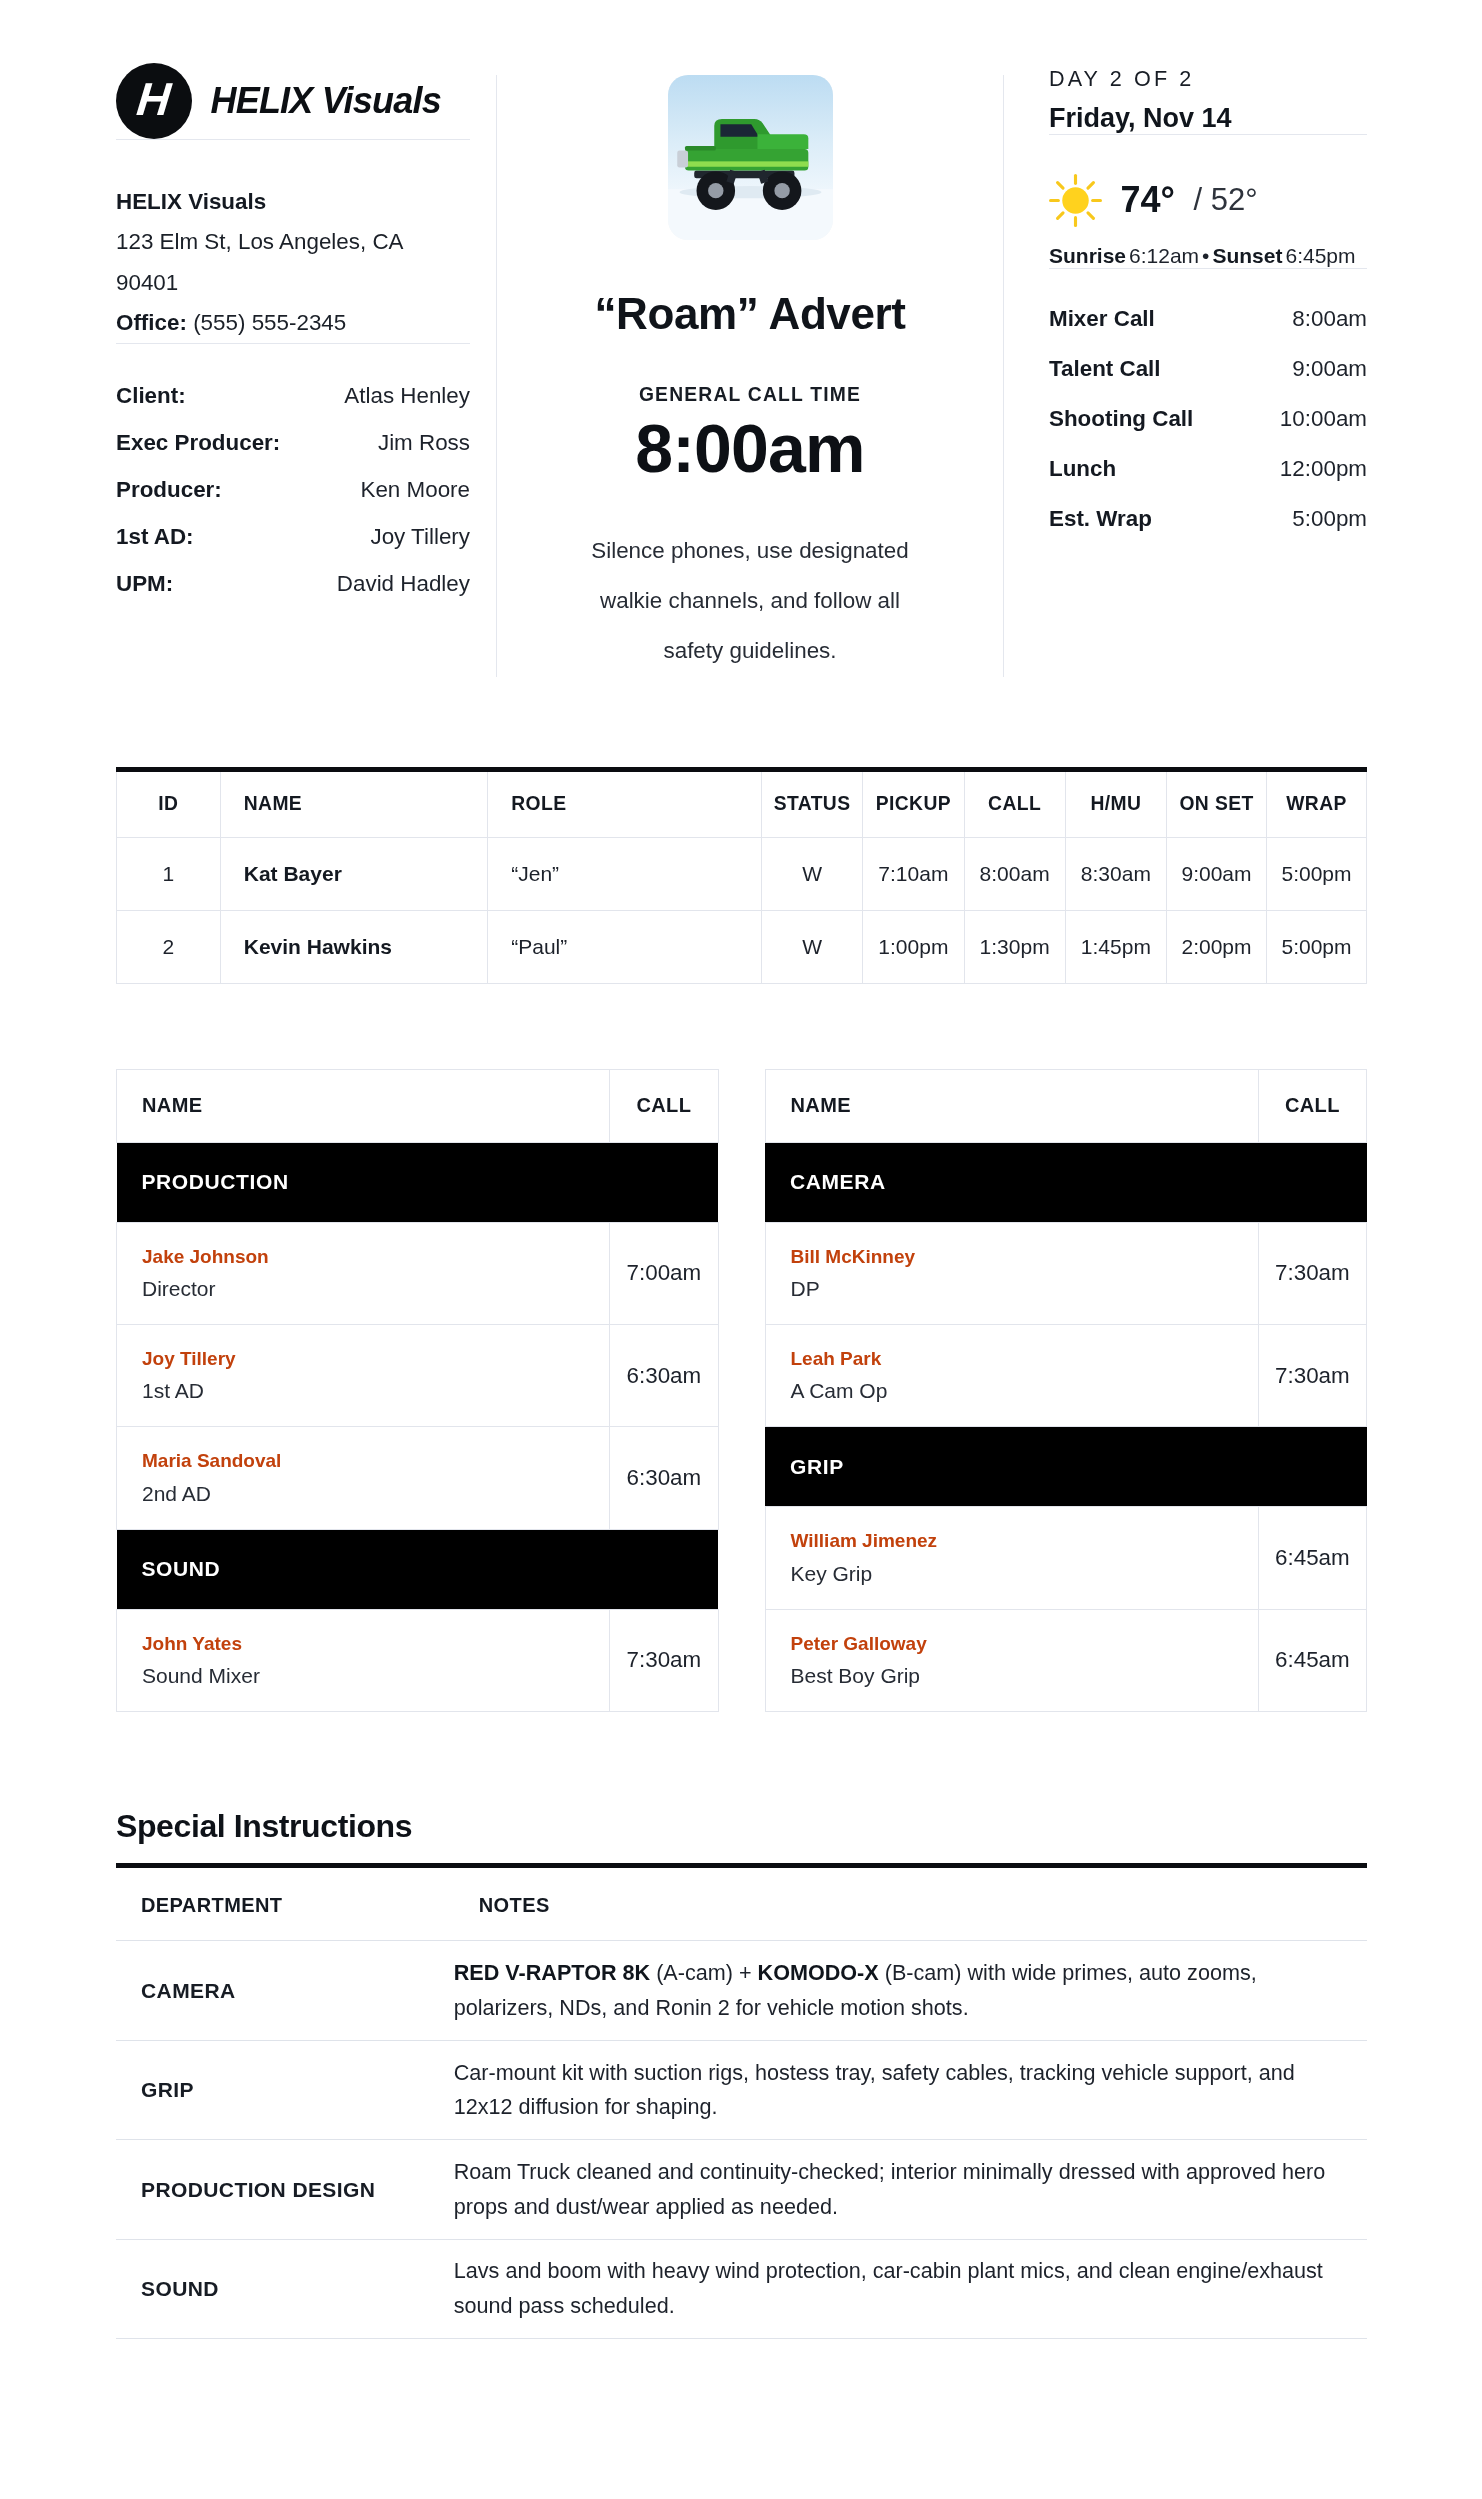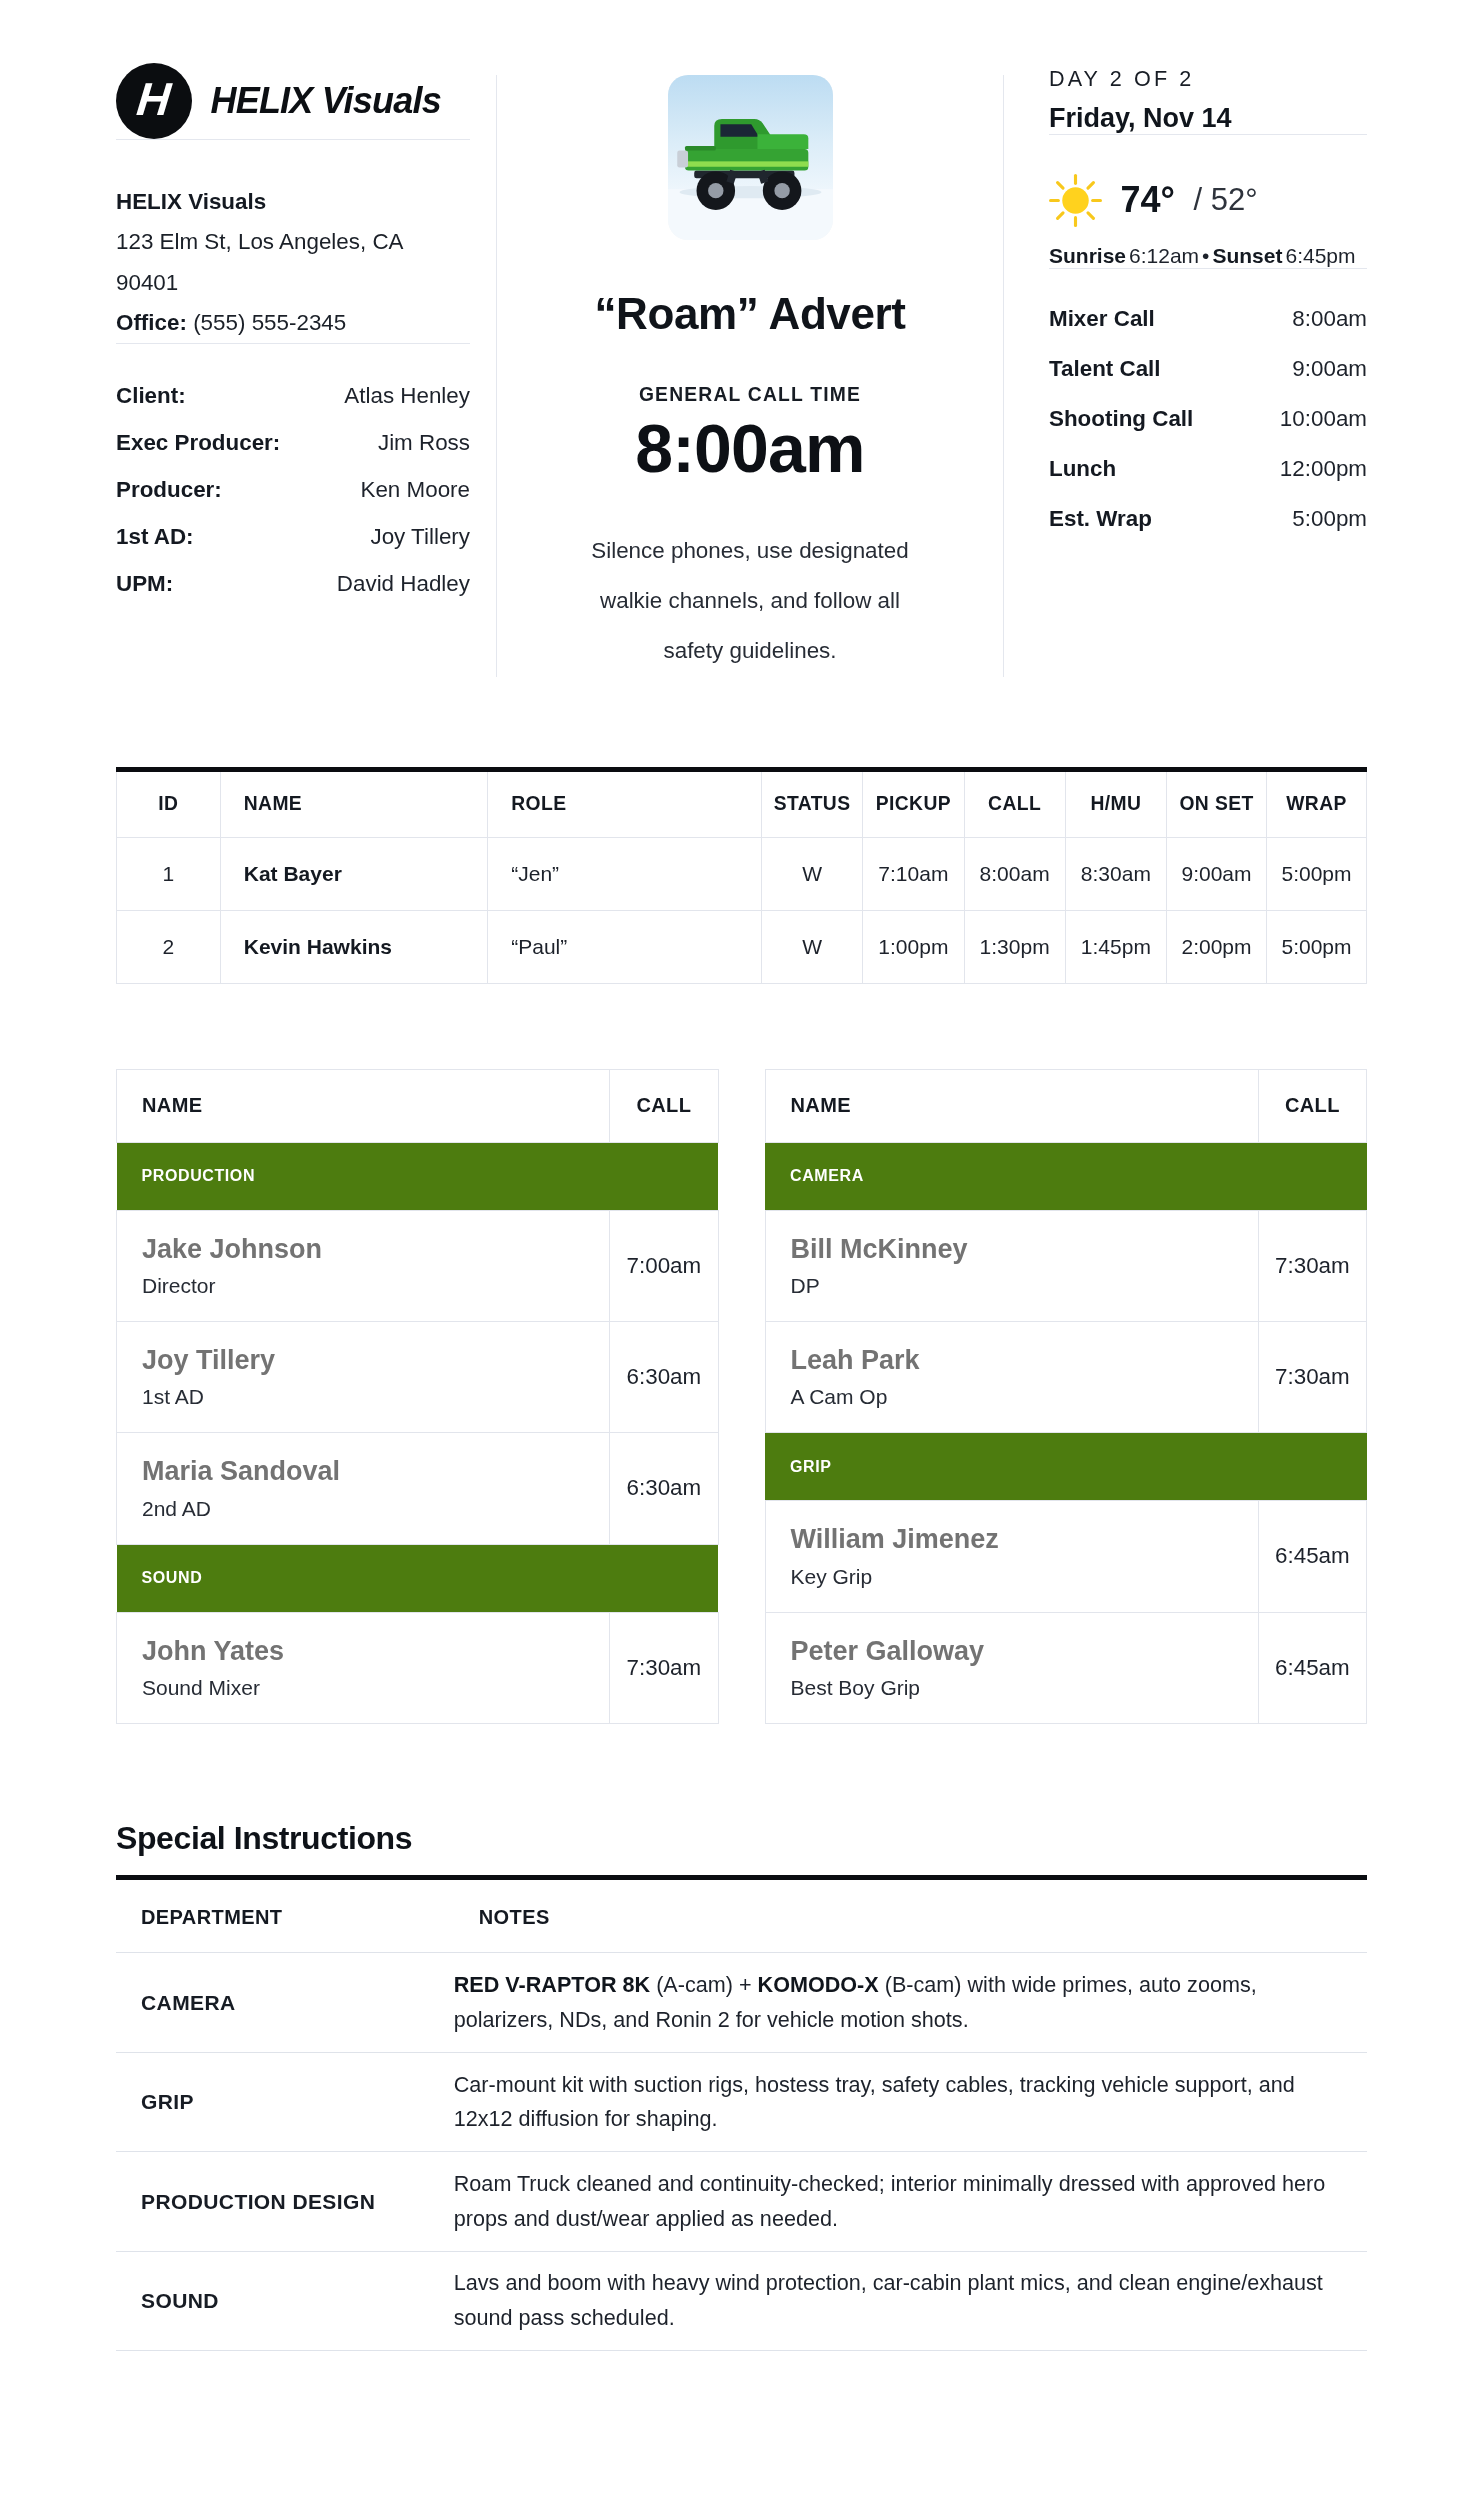--- a/index.html
+++ b/index.html
@@ -83,26 +83,26 @@
   
   .section-crew { margin-top:85px; display:grid; grid-template-columns:1fr 1fr; gap:46px; align-items:start; }
   table.crew { width:100%; border-collapse:collapse; }
   table.crew th {
     border:1.5px solid #e2e5ec; height:73px; font-size:20px; font-weight:700;
     color:#141921; letter-spacing:0.4px;
   }
   table.crew th.name-h { text-align:left; padding-left:25px; }
   table.crew th.call-h { width:18%; text-align:center; }
   table.crew tr.band td {
-    background:#4d7c0f; color:#fff; height:68px; font-size:16px; font-weight:700;
+    background:#000000; color:#fff; height:80px; font-size:21px; font-weight:700;
     letter-spacing:0.6px; padding-left:25px; border:0;
   }
   table.crew tr.member td { border:1.5px solid #e2e5ec; }
   .member .name-cell { padding:23px 25px; }
-  .member .nm { font-size:27px; font-weight:700; color:#737373; }
+  .member .nm { font-size:19px; font-weight:700; color:#c2410c; }
   .member .rl { font-size:21px; color:#272c35; margin-top:9.3px; }
   .member .call-cell { text-align:center; font-size:22.4px; color:#1d222b; }
 
   
   .section-special { margin-top:96px; }
   .special-rule { border:none; border-top:5.4px solid #0b0d11; margin:18.5px 0 0; }
   table.special { width:100%; border-collapse:collapse; }
   table.special th {
     text-align:left; font-size:20px; font-weight:700; letter-spacing:0.4px; color:#141921;
     padding:26px 0 23px 25px; border-bottom:1.5px solid #dfe3ea;

